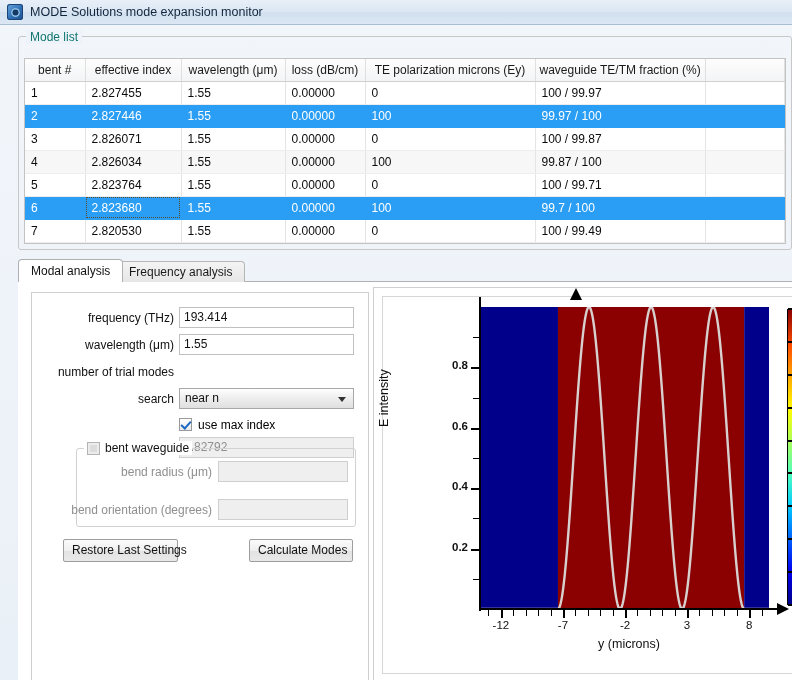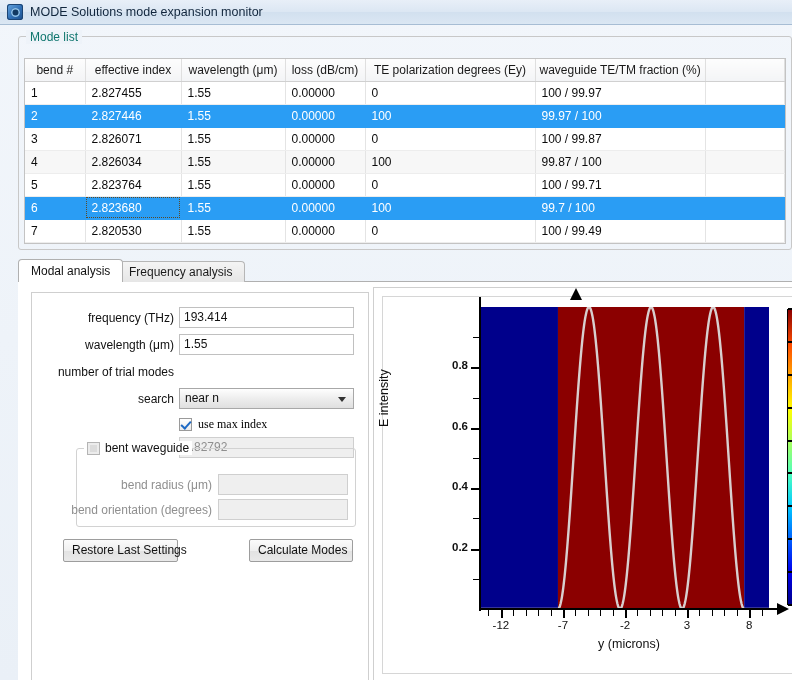--- a/index.html
+++ b/index.html
@@ -438,25 +438,25 @@
         <col style="width:60px">
         <col style="width:96px">
         <col style="width:104px">
         <col style="width:80px">
         <col style="width:170px">
         <col style="width:170px">
         <col>
       </colgroup>
       <thead>
         <tr>
-          <th>bend #</th>
+          <th>bent #</th>
           <th>effective index</th>
           <th>wavelength (μm)</th>
           <th>loss (dB/cm)</th>
-          <th>TE polarization degrees (Ey)</th>
+          <th>TE polarization microns (Ey)</th>
           <th>waveguide TE/TM fraction (%)</th>
           <th class="blank"></th>
         </tr>
       </thead>
       <tbody id="table-body">
           <tr>
             <td>1</td>
             <td>2.827455</td>
             <td>1.55</td>
             <td>0.00000</td>
@@ -546,37 +546,37 @@
       </div>
 
       <div class="frow" style="left:0px; top:95px; width:322px;">
         <div class="flabel" style="width:142px;">search</div>
         <div class="fselect" style="width:175px; margin-left:5px;">
           <span>near n</span>
           <span class="arrow"></span>
         </div>
       </div>
 
-      <div class="frow" style="left:147px; top:121px;font-family:Liberation Serif, serif;">
+      <div class="frow" style="left:147px; top:121px;">
         <span class="cbox checked"></span>
         <span style="margin-left:6px;">use max index</span>
       </div>
 
       <div class="frow" style="left:0px; top:144px; width:322px;">
         <div class="flabel" style="width:142px;">n</div>
         <div class="finput disabled" style="width:175px; margin-left:5px;">2.82792</div>
       </div>
 
       <div id="bent-group"></div>
       <div id="bent-legend">
         <span class="cbox flat"></span>
         <span>bent waveguide</span>
       </div>
 
-      <div class="frow" style="left:8px; top:181px; width:310px;">
+      <div class="frow" style="left:8px; top:168px; width:310px;">
         <div class="flabel" style="width:172px; color:#8f8f8f;">bend radius (μm)</div>
         <div class="finput disabled" style="width:130px; margin-left:6px;"></div>
       </div>
 
       <div class="frow" style="left:8px; top:206px; width:310px;">
         <div class="flabel" style="width:172px; color:#8f8f8f;">bend orientation (degrees)</div>
         <div class="finput disabled" style="width:130px; margin-left:6px;"></div>
       </div>
 
       <div class="btn" style="left:31px; top:246px; width:115px;">Restore Last Settings</div>

